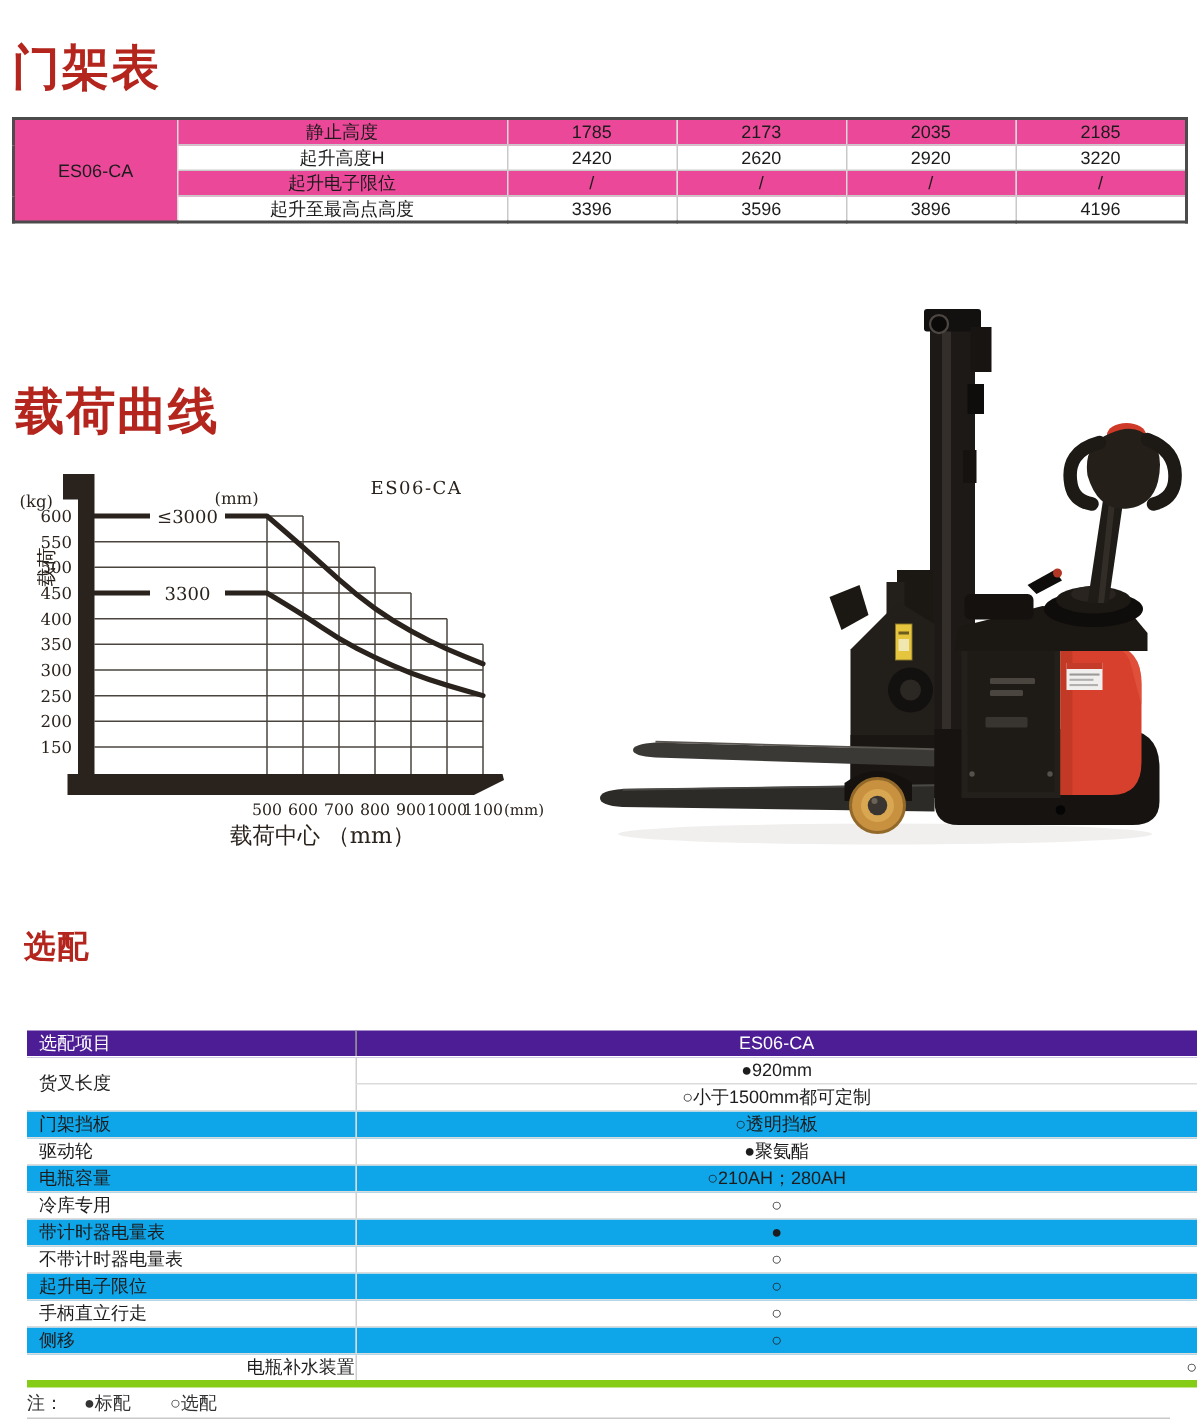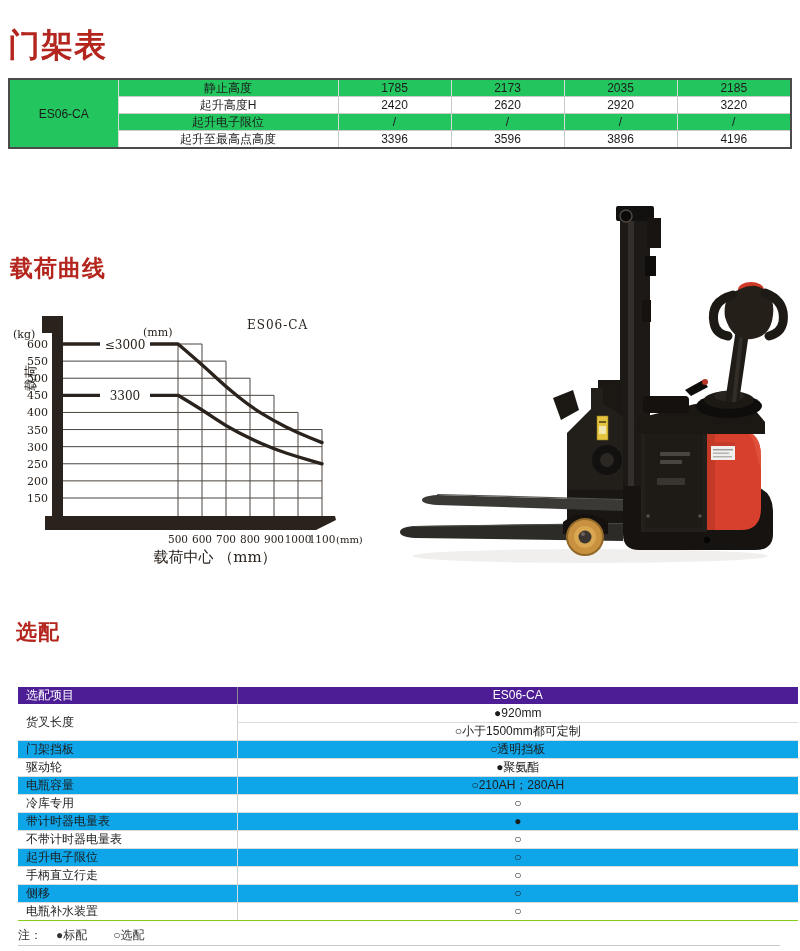--- a/index.html
+++ b/index.html
@@ -1,40 +1,40 @@
 <!DOCTYPE html>
 <html><head>
 <meta charset="utf-8">
 <style>
   html,body{margin:0;padding:0;background:#fff;}
   #page{position:relative;width:800px;height:951px;background:#fff;overflow:hidden;
         font-family:"Liberation Sans","DejaVu Sans",sans-serif;color:#1c1c1c;}
   .sec-title{position:absolute;font-weight:bold;color:#b3251d;letter-spacing:1px;margin:0;line-height:1;}
   #t1{left:8px;top:29px;font-size:32px;text-align:center;}
-  #t2{left:10px;top:257px;font-size:23px;text-align:right;}
+  #t2{left:10px;top:257px;font-size:33px;text-align:right;}
   #t3{left:16px;top:621px;font-size:21px;}
 
   
   #mast-table{position:absolute;left:8px;top:78px;width:782px;border-collapse:collapse;
               table-layout:fixed;border:2px solid #4b4b4b;font-size:12px;}
   #mast-table td{height:16px;text-align:center;border:1px solid #c9c9c9;padding:0;line-height:16px;}
-  #mast-table tr.g td{background:#22c55e;border-left-color:#d9d9d9;border-right-color:#d9d9d9;}
+  #mast-table tr.g td{background:#ec4899;border-left-color:#d9d9d9;border-right-color:#d9d9d9;}
   #mast-table td.model{background:#fff;border-right:1px solid #c9c9c9;}
 
   
   #opt-table{position:absolute;left:18px;top:687px;width:780px;border-collapse:collapse;
              table-layout:fixed;font-size:12px;}
   #opt-table td{height:17px;padding:0;line-height:17px;border-bottom:1px solid #dcdcdc;}
   #opt-table td.l{text-align:left;padding-left:8px;}
   #opt-table td.v{text-align:center;border-left:1px solid #cfcfcf;}
   #opt-table tr.hdr td{background:#4c1d95;color:#fff;border-bottom:1px solid #fff;}
   #opt-table tr.hdr td.v{border-left-color:#8d8d8d;}
   #opt-table tr.g td{background:#0ea5e9;}
   #opt-table tr.g td.v{border-left-color:#d9d9d9;text-align:center;}
-  #opt-table tr:last-child td{border-bottom:1px solid #84cc16;}
+  #opt-table tr:last-child td{border-bottom:5px solid #84cc16;text-align:right;}
 
   #note{position:absolute;left:18px;top:927px;font-size:12px;color:#333;}
   #note span{margin-right:0;}
   #note .n1{margin-right:14px;} #note .n2{margin-right:26px;}
   #bottom-rule{position:absolute;left:18px;top:945px;width:762px;height:1px;background:#c9c9c9;}
 
   
   #load-chart{position:absolute;left:5px;top:293px;width:375px;height:320px;}
   #load-chart text{font-family:"DejaVu Serif","Liberation Serif",serif;fill:#2a221c;}
   

